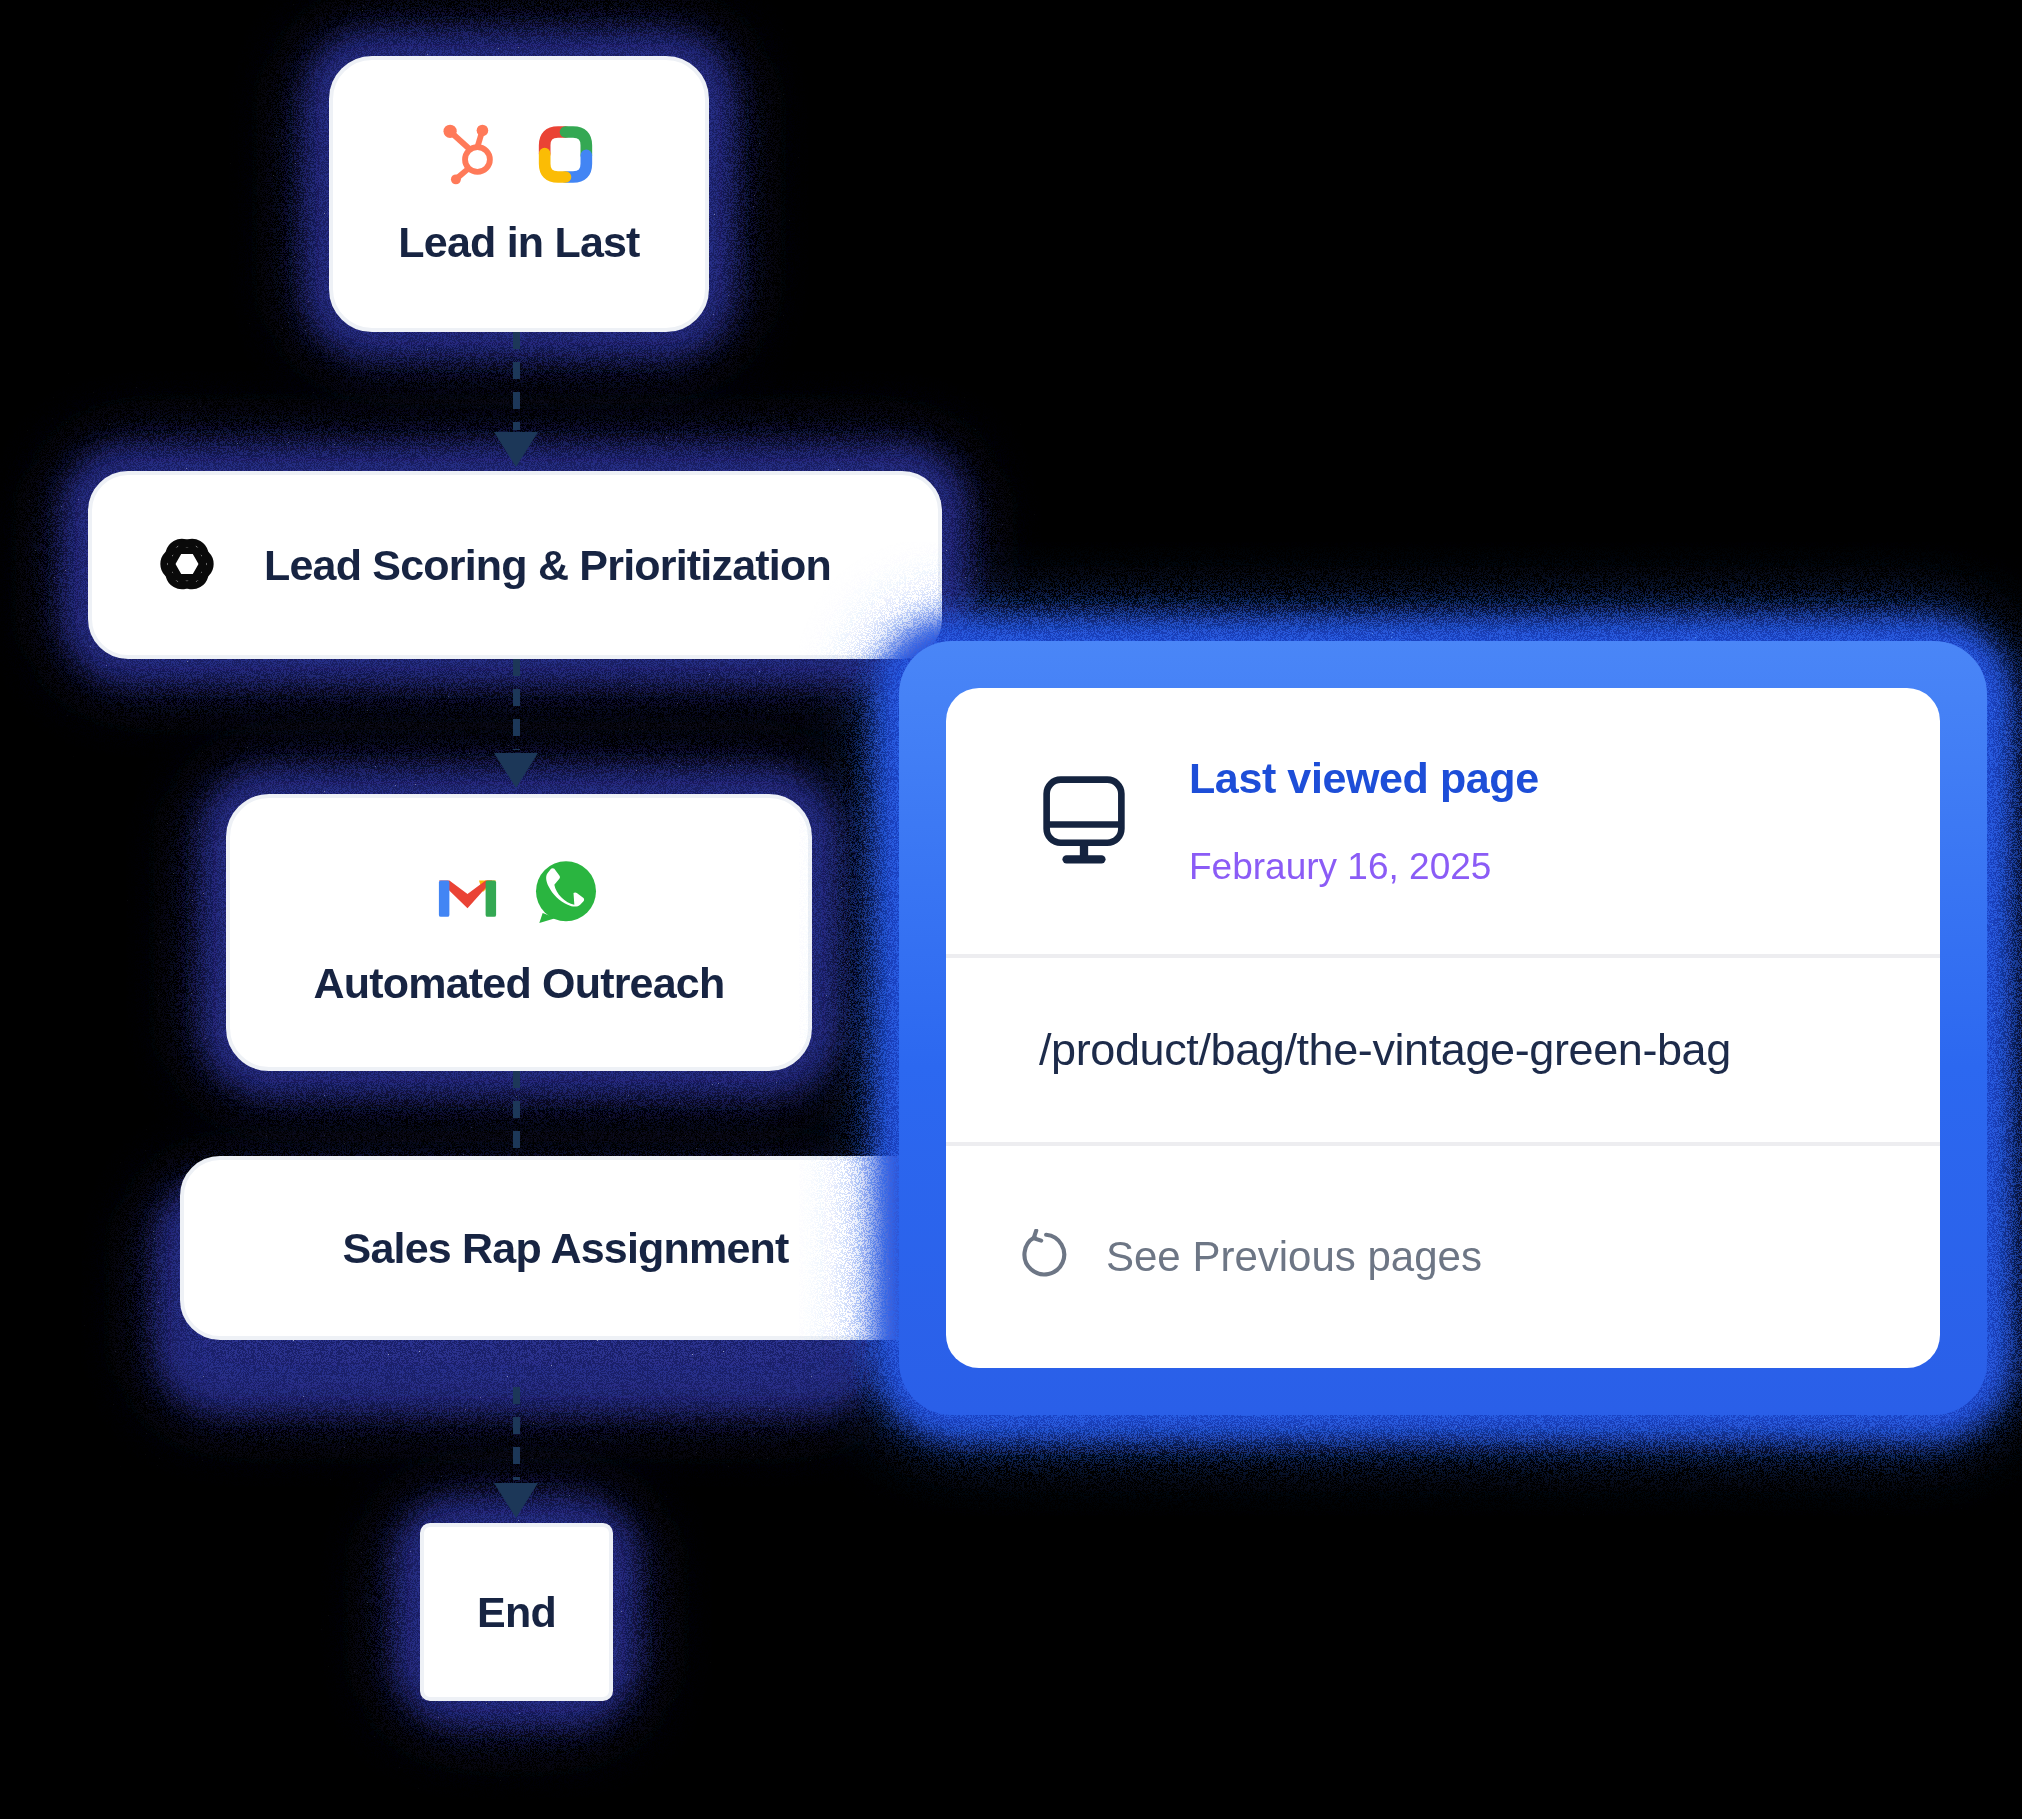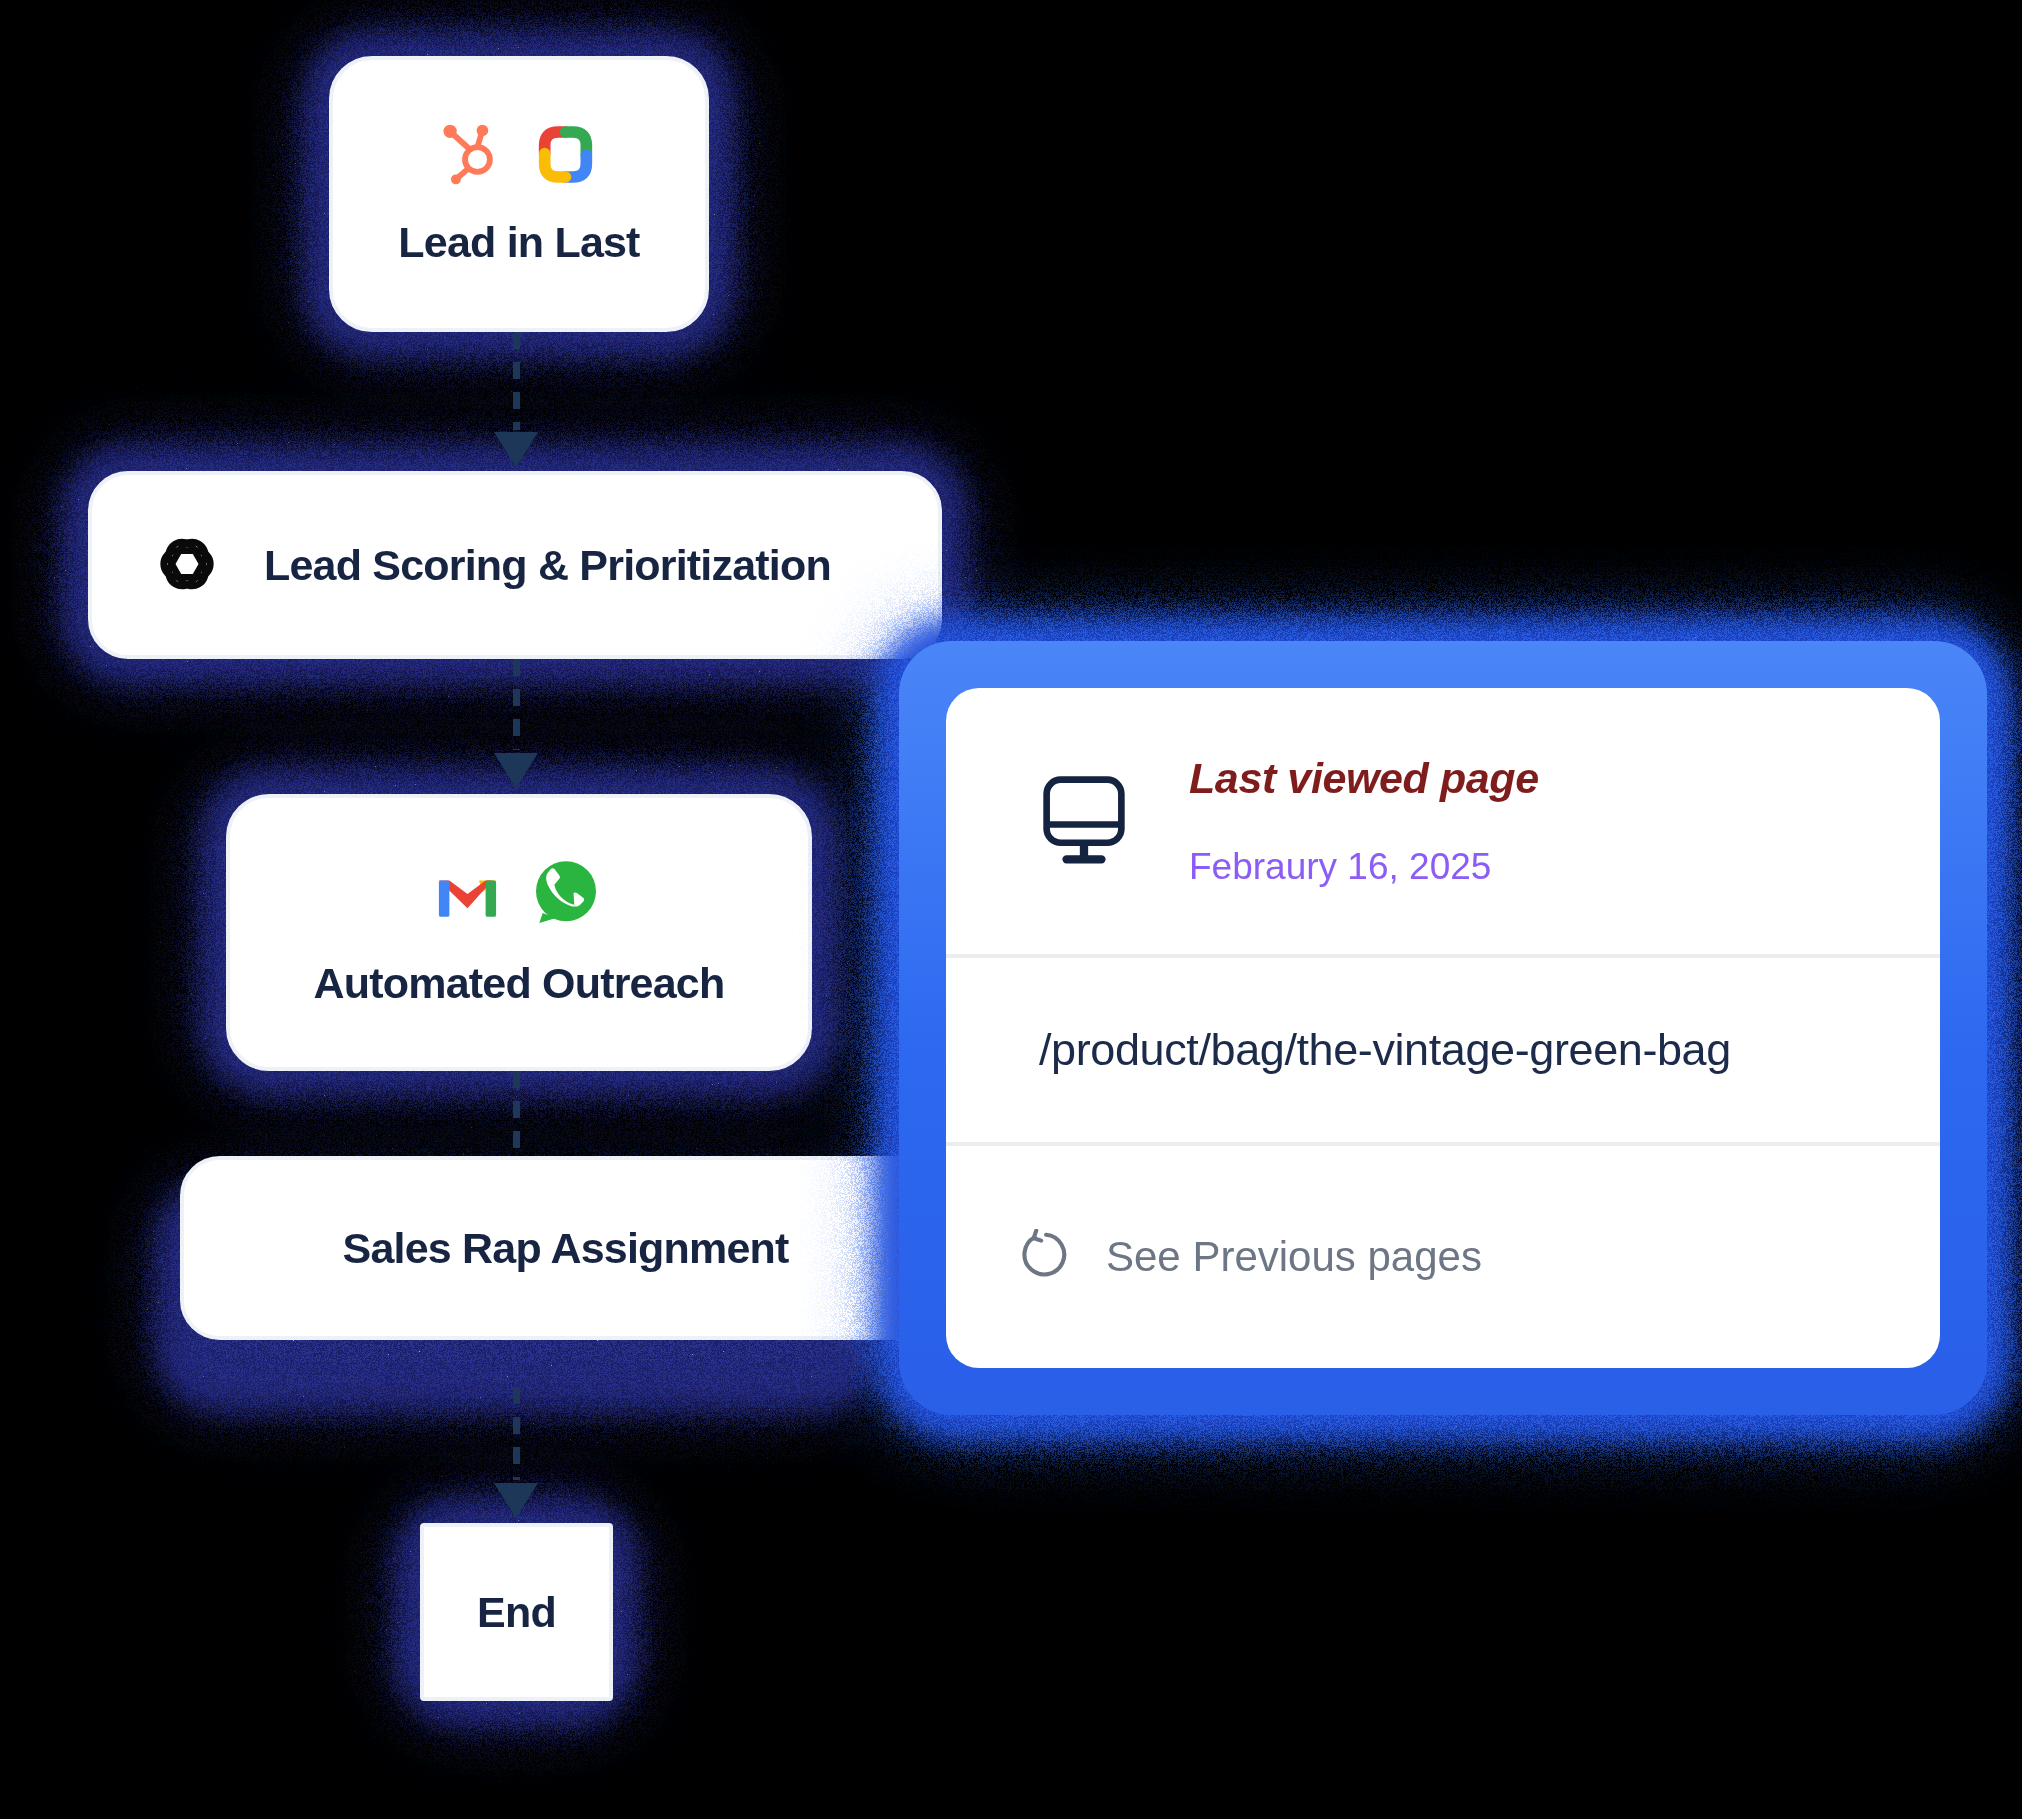--- a/index.html
+++ b/index.html
@@ -30,21 +30,21 @@
     position:absolute;left:899px;top:641px;width:1088px;height:774px;border-radius:53px;
     background:linear-gradient(180deg,#4a86f7 0%,#2c68f0 55%,#2a5fe8 100%);z-index:5;box-sizing:border-box;
   }
   .inner-card{
     position:absolute;left:47px;top:47px;right:47px;bottom:47px;border-radius:33px;
     background:#fff;display:flex;flex-direction:column;overflow:hidden;
   }
   .divider{flex:0 0 4.2px;background:#ededf0;width:100%;}
   .row-header{flex:0 0 266px;display:flex;align-items:center;padding:0 50px 0 93px;gap:60px;box-sizing:border-box;}
   .header-text{display:flex;flex-direction:column;gap:18.3px;}
-  .card-title{font-size:43px;font-weight:700;letter-spacing:-0.4px;color:#7f1d1d;font-style:italic;}
+  .card-title{font-size:43px;font-weight:700;letter-spacing:-0.4px;color:#1d4ed8;}
   .card-date{font-size:37px;color:#8b5cf6;margin-top:25px;}
   .row-url{flex:0 0 184px;display:flex;align-items:center;padding:0 26px 0 93px;box-sizing:border-box;}
   .url-text{font-size:45px;color:#1d2b4a;letter-spacing:-0.4px;white-space:nowrap;}
   .row-footer{flex:1;display:flex;align-items:center;padding:0 50px 0 70px;gap:38px;box-sizing:border-box;cursor:pointer;}
   .footer-label{font-size:42px;color:#6d7685;}
 </style>
 </head>
 <body>
 
 <div class="stage">
@@ -170,21 +170,21 @@
         </svg>
       </span>
     </div>
     <div class="node-label">Automated Outreach</div>
   </div>
 
   <div class="node" style="left:180px;top:1156px;width:771px;height:184px;border-radius:40px">
     <div class="node-label">Sales Rap Assignment</div>
   </div>
 
-  <div class="node" style="left:420px;top:1523px;width:193px;height:178px;border-radius:4px">
+  <div class="node" style="left:420px;top:1523px;width:193px;height:178px;border-radius:10px">
     <div class="node-label">End</div>
   </div>
 
   <svg class="glow" style="left:799px;top:542px;z-index:4" width="1288" height="974" viewBox="0 0 1550 1172">
     <rect x="90" y="90" width="1370" height="992" rx="100" fill="#1f49d4" opacity=".95" filter="url(#g-core)"></rect>
     <rect x="90" y="90" width="1370" height="992" rx="100" fill="#2d63ea" filter="url(#g-speck)"></rect>
     <rect x="90" y="90" width="1370" height="992" rx="100" fill="#8fd4ff" opacity=".7" filter="url(#g-dots)"></rect>
   </svg>
 
   <div class="blue-card">

